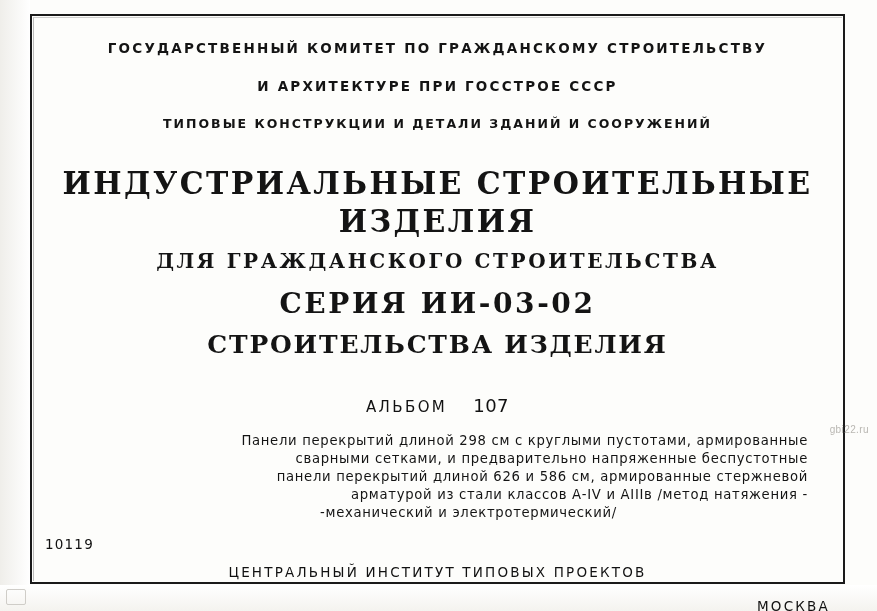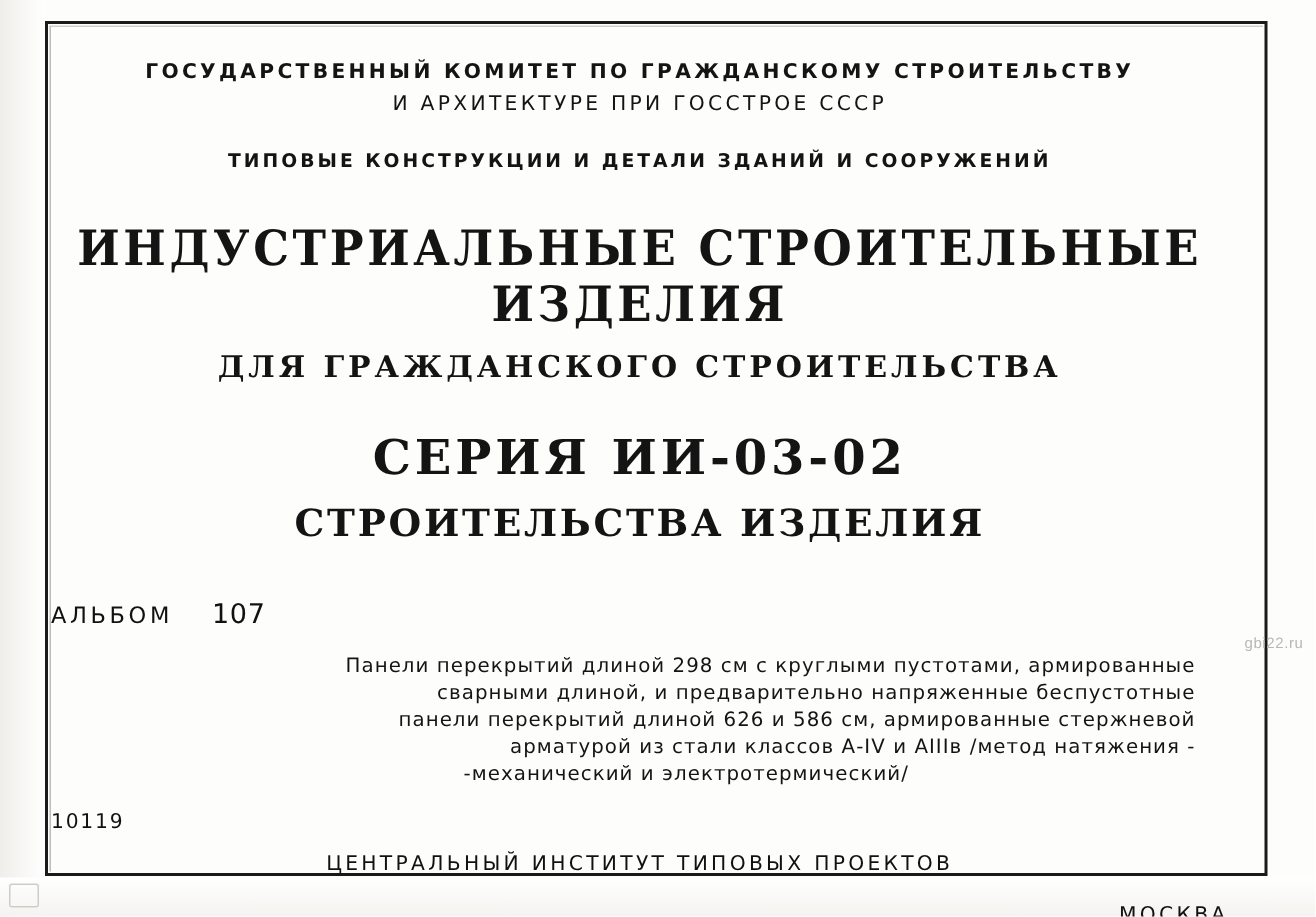--- a/index.html
+++ b/index.html
@@ -60,42 +60,42 @@
     left: 6px;
     bottom: 6px;
     width: 18px;
     height: 14px;
     border: 1px solid #cfcdc8;
     border-radius: 2px;
   }
 
   .content {
     position: absolute;
-    left: 34px;
+    left: 45px;
     top: 26px;
     width: 785px;
     height: 548px;
   }
 
   .line {
     text-align: center;
     letter-spacing: 1.6px;
     color: #141414;
   }
 
   .org1 {
     margin-top: 14px;
     font-size: 13.5px;
     font-weight: 600;
     letter-spacing: 2.2px;
   }
   .org2 {
-    margin-top: 5px;
-    font-size: 13.5px;
-    font-weight: 400;
+    margin-top: 22px;
+    font-size: 13.5px;
+    font-weight: 700;
     letter-spacing: 2.2px;
   }
   .subtitle-small {
     margin-top: 22px;
     font-size: 12.5px;
     font-weight: 600;
     letter-spacing: 2.0px;
   }
 
   .main-title {
@@ -108,37 +108,37 @@
   }
   .main-title-sub {
     margin-top: 12px;
     font-size: 20px;
     font-weight: 600;
     letter-spacing: 2.6px;
     font-family: "DejaVu Serif", serif;
   }
 
   .series {
-    margin-top: 30px;
-    font-size: 32px;
+    margin-top: 14px;
+    font-size: 28px;
     font-weight: 700;
     letter-spacing: 2.6px;
     font-family: "DejaVu Serif", serif;
   }
   .series2 {
     margin-top: 10px;
     font-size: 25px;
     font-weight: 700;
     letter-spacing: 1.8px;
     font-family: "DejaVu Serif", serif;
   }
 
   .album-row {
     margin-top: 36px;
-    text-align: left;
+    text-align: center;
     font-size: 15px;
     letter-spacing: 2.4px;
   }
   .album-num {
     display: inline-block;
     margin-left: 26px;
     font-size: 18px;
     letter-spacing: 0.5px;
   }
 
@@ -211,21 +211,21 @@
 
     <div class="line series">СЕРИЯ ИИ-03-02</div>
     <div class="line series2">СТРОИТЕЛЬСТВА ИЗДЕЛИЯ</div>
 
     <div class="album-row">
       <span>АЛЬБОМ</span><span class="album-num">107</span>
     </div>
 
     <div class="desc">
       <div>Панели перекрытий длиной 298 см с круглыми   пустотами, армированные</div>
-      <div>сварными длиной, и предварительно напряженные  беспустотные</div>
+      <div>сварными сетками, и предварительно напряженные  беспустотные</div>
       <div>панели перекрытий  длиной 626 и 586 см, армированные  стержневой</div>
       <div>арматурой из стали классов А-IV и АIIIв /метод  натяжения -</div>
       <div class="last">-механический и электротермический/</div>
     </div>
 
     <div class="code">10119</div>
 
     <div class="inst">ЦЕНТРАЛЬНЫЙ ИНСТИТУТ ТИПОВЫХ ПРОЕКТОВ</div>
     <div class="city">МОСКВА</div>
 

